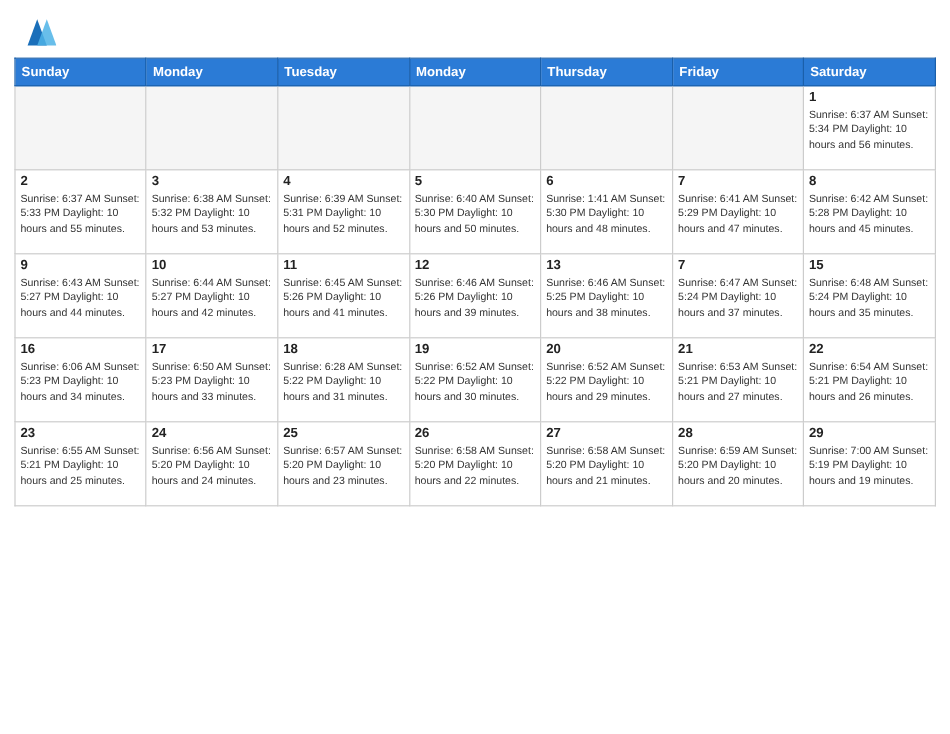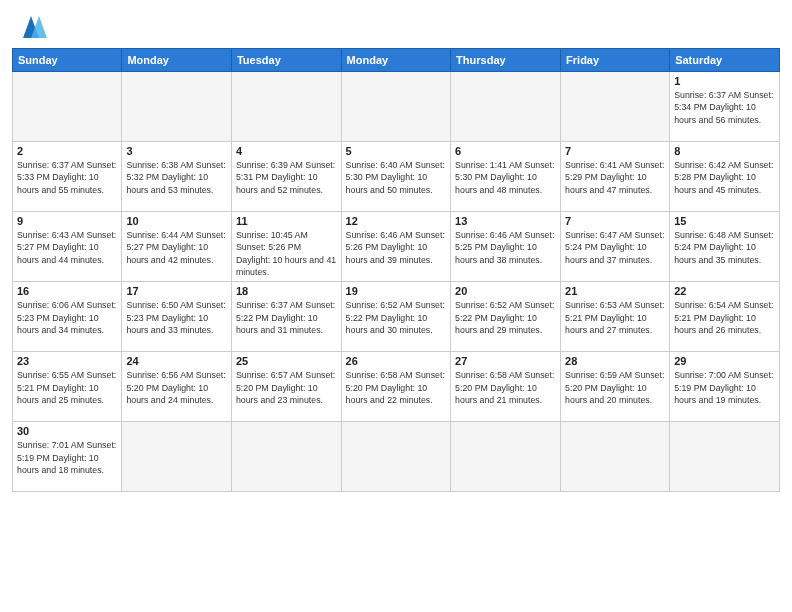--- a/index.html
+++ b/index.html
@@ -194,21 +194,21 @@
           </td>
           <td>
             <div class="day-num">10</div>
             <div class="day-info">Sunrise: 6:44 AM
 Sunset: 5:27 PM
 Daylight: 10 hours
 and 42 minutes.</div>
           </td>
           <td>
             <div class="day-num">11</div>
-            <div class="day-info">Sunrise: 10:45 AM
+            <div class="day-info">Sunrise: 6:45 AM
 Sunset: 5:26 PM
 Daylight: 10 hours
 and 41 minutes.</div>
           </td>
           <td>
             <div class="day-num">12</div>
             <div class="day-info">Sunrise: 6:46 AM
 Sunset: 5:26 PM
 Daylight: 10 hours
 and 39 minutes.</div>
@@ -245,21 +245,21 @@
           </td>
           <td>
             <div class="day-num">17</div>
             <div class="day-info">Sunrise: 6:50 AM
 Sunset: 5:23 PM
 Daylight: 10 hours
 and 33 minutes.</div>
           </td>
           <td>
             <div class="day-num">18</div>
-            <div class="day-info">Sunrise: 6:37 AM
+            <div class="day-info">Sunrise: 6:28 AM
 Sunset: 5:22 PM
 Daylight: 10 hours
 and 31 minutes.</div>
           </td>
           <td>
             <div class="day-num">19</div>
             <div class="day-info">Sunrise: 6:52 AM
 Sunset: 5:22 PM
 Daylight: 10 hours
 and 30 minutes.</div>
@@ -329,31 +329,16 @@
 Daylight: 10 hours
 and 20 minutes.</div>
           </td>
           <td>
             <div class="day-num">29</div>
             <div class="day-info">Sunrise: 7:00 AM
 Sunset: 5:19 PM
 Daylight: 10 hours
 and 19 minutes.</div>
           </td>
-        </tr>
-        <tr class="last-week-row">
-          <td>
-            <div class="day-num">30</div>
-            <div class="day-info">Sunrise: 7:01 AM
-Sunset: 5:19 PM
-Daylight: 10 hours
-and 18 minutes.</div>
-          </td>
-          <td class="empty"></td>
-          <td class="empty"></td>
-          <td class="empty"></td>
-          <td class="empty"></td>
-          <td class="empty"></td>
-          <td class="empty"></td>
         </tr>
       </tbody>
   </table>
 </div>
 
 </body></html>

